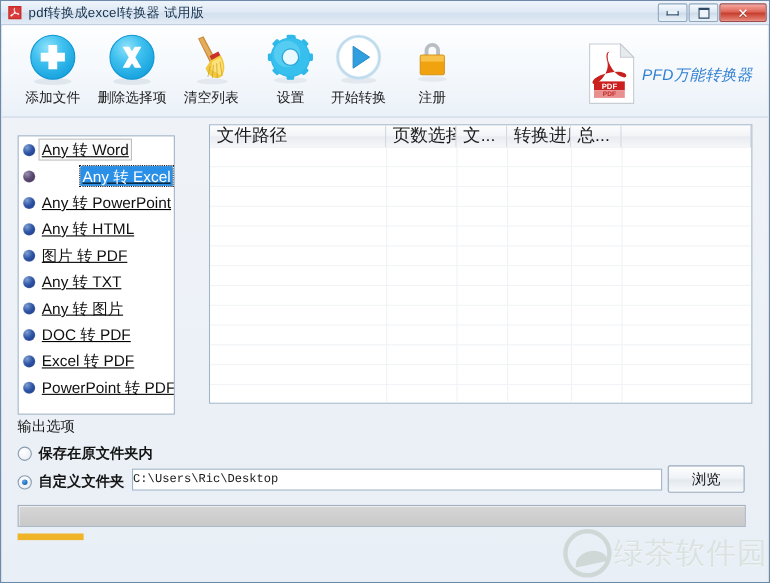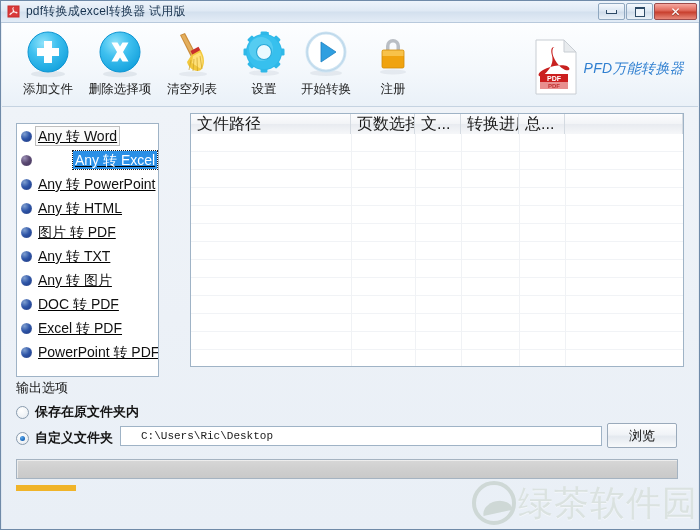--- a/index.html
+++ b/index.html
@@ -155,21 +155,21 @@
   .wradio.on::after{
     content:"";position:absolute;left:3px;top:3px;width:5px;height:5px;
     border-radius:50%;
     background:radial-gradient(circle at 35% 30%,#5fa8e8 0%,#1f6fc2 60%,#12508f 100%);
   }
   .out-label{font-size:13px;color:#141414;white-space:nowrap;font-weight:bold;}
   #path-field{
     position:absolute;left:118px;top:319px;width:482px;height:20px;
     background:#ffffff;border:1px solid #9fb3c6;box-sizing:border-box;
     font-family:"Liberation Mono","DejaVu Sans Mono",monospace;
-    font-size:11px;color:#1a1a1a;line-height:19px;padding-left:20px;
+    font-size:11px;color:#1a1a1a;line-height:19px;padding-left:0;
     white-space:nowrap;overflow:hidden;
   }
   #browse-btn{
     position:absolute;left:605px;top:316px;width:70px;height:25px;
     box-sizing:border-box;border:1px solid #9aaabb;border-radius:2px;
     background:linear-gradient(180deg,#fcfdfe 0%,#f0f3f7 45%,#e4e9ef 55%,#f7f9fb 100%);
     font-size:13px;color:#101010;
     display:flex;align-items:center;justify-content:center;
   }
   #progress-bar{
@@ -194,21 +194,21 @@
     width:44px;height:44px;border-radius:50%;
     border:4px solid #b9c6bc;
     box-sizing:border-box;position:relative;flex:none;margin-right:2px;
   }
   #wm-circle::after{
     content:"";position:absolute;left:6px;top:16px;width:30px;height:12px;
     border-radius:50% 50% 0 0/100% 100% 0 0;
     background:#b9c6bc;transform:rotate(-12deg);
   }
   #wm-text{
-    font-size:35px;font-weight:normal;color:#cfd8cf;letter-spacing:1px;
+    font-size:27px;font-weight:normal;color:#cfd8cf;letter-spacing:1px;
     text-shadow:0 1px 0 rgba(255,255,255,.8);
     white-space:nowrap;
   }
 </style>
 </head>
 <body>
 
 <div id="window">
 
   <div id="titlebar">

